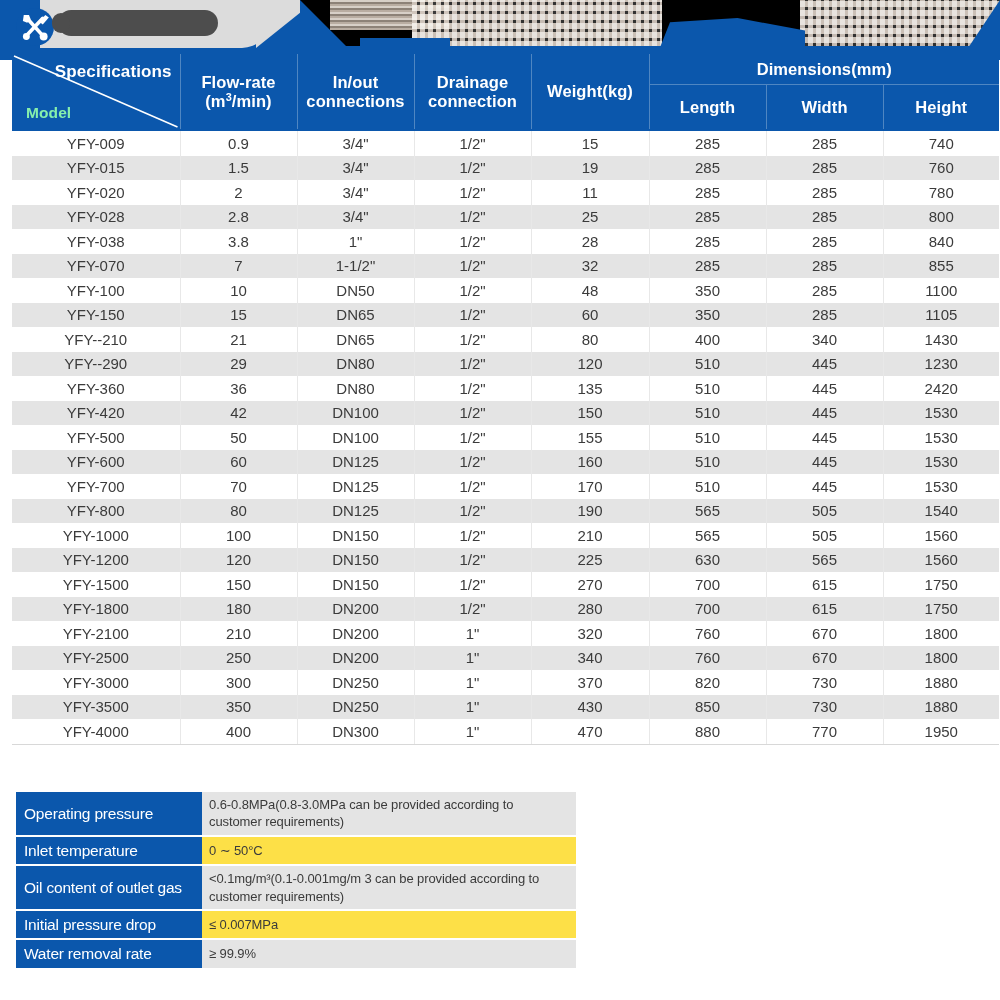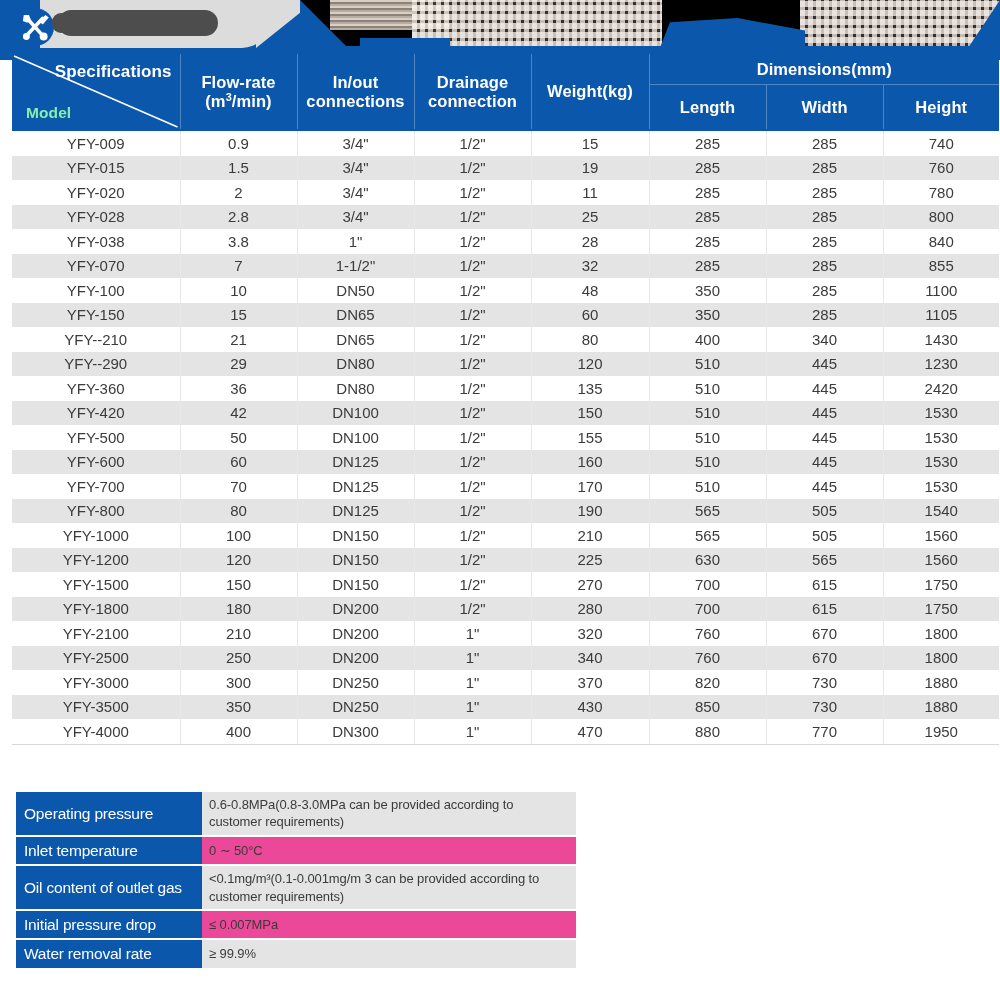--- a/index.html
+++ b/index.html
@@ -115,21 +115,21 @@
     border-bottom:2px solid #ffffff;
     letter-spacing:-.2px;
   }
   .paramtable .pval{
     width:359px;font-size:13px;color:#3b3b3b;line-height:1.34;
     padding:4px 8px 4px 7px;
     border-bottom:2px solid #ffffff;
     letter-spacing:-.1px;
   }
   .paramtable tr.g .pval{background:#e4e4e4;}
-  .paramtable tr.w .pval{background:#ec4899;}
+  .paramtable tr.w .pval{background:#fde047;}
   sup{font-size:.66em;vertical-align:super;line-height:0;}
 </style>
 </head>
 <body>
 
 <div class="page">
 
   <div class="topband">
 
     <div class="logo-plate"></div>

